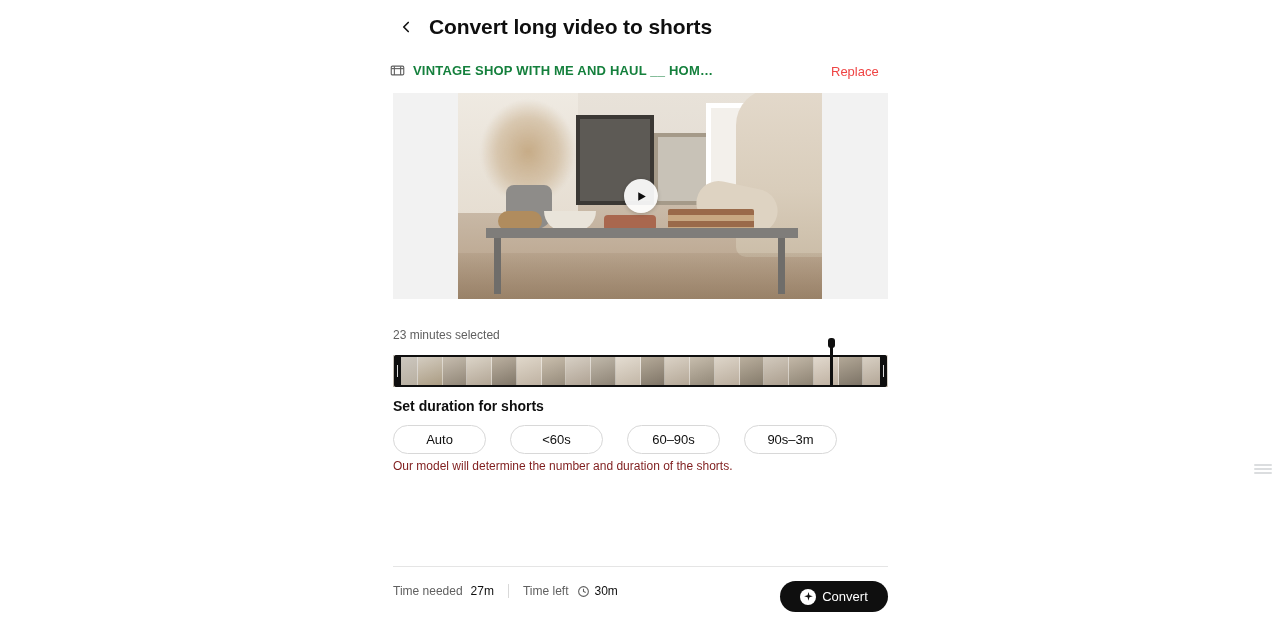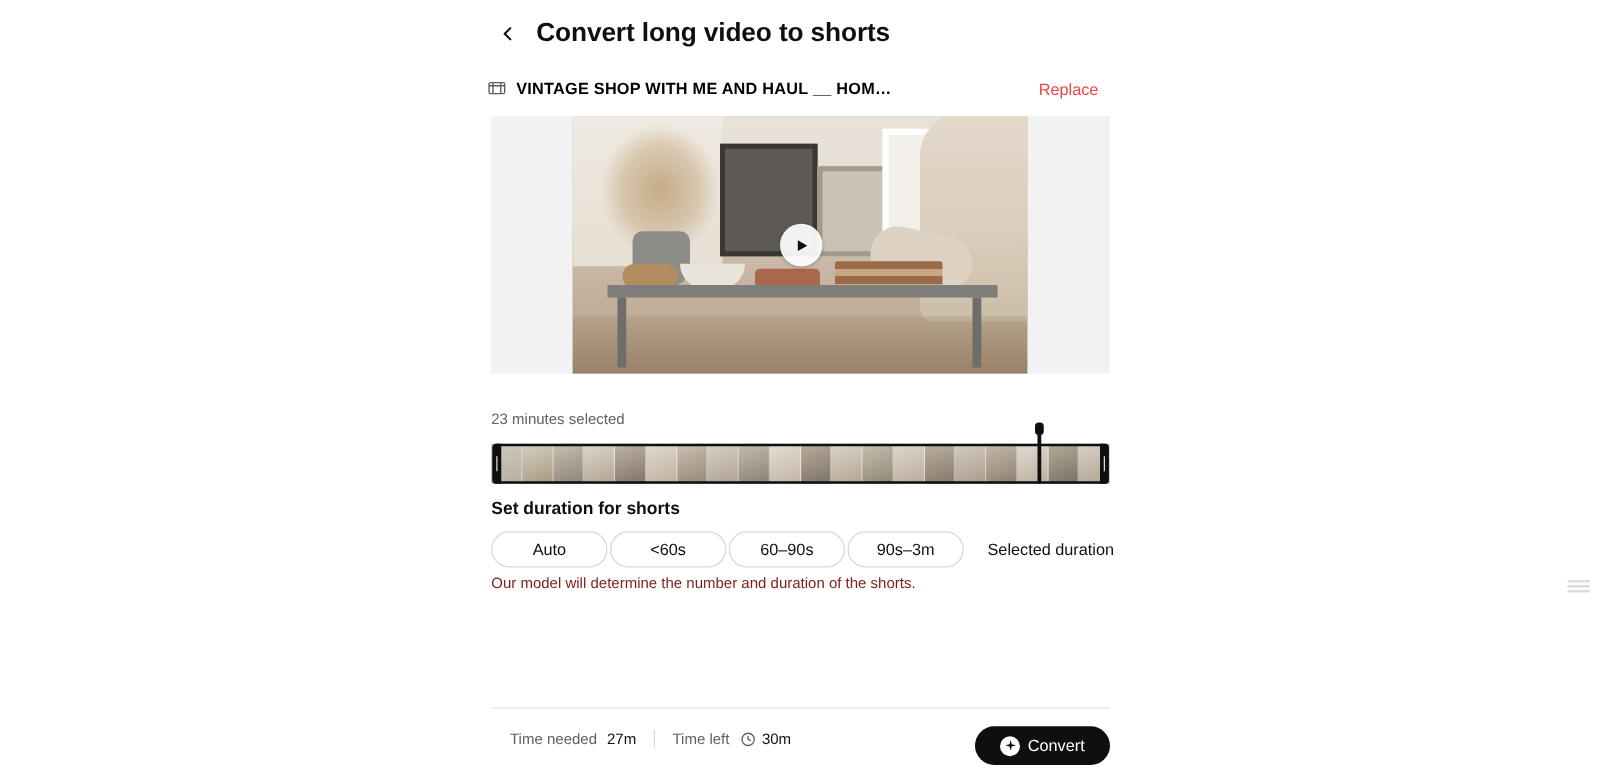--- a/index.html
+++ b/index.html
@@ -53,21 +53,21 @@
   }
   .video-icon {
     width: 16px; height: 16px;
     display: flex; align-items: center; justify-content: center;
     color: #606060;
     flex: 0 0 auto;
   }
   .video-name {
     font-size: 13px;
     font-weight: bold;
-    color: #000000;
+    color: #15803d;
     letter-spacing: 0.2px;
     white-space: nowrap;
     overflow: hidden;
     text-overflow: ellipsis;
   }
   .replace-btn {
     position: absolute;
     left: 827px;
     top: 62px;
     font-size: 13px;
@@ -261,21 +261,21 @@
     border-radius: 3px;
   }
 
   
   #duration-title { top: 398px; }
   .chips {
     position: absolute;
     left: 393px;
     top: 425px;
     display: flex;
-    gap: 2px;
+    gap: 24px;
     align-items: flex-end;
   }
   .chip {
     height: 29px;
     min-width: 93px;
     padding: 0 16px;
     border-radius: 16px;
     border: 1px solid #d8d8d8;
     background: #ffffff;
     font-size: 13px;
@@ -301,21 +301,21 @@
 
   
   .footer-divider {
     position: absolute;
     left: 393px; top: 566px;
     width: 495px; height: 1px;
     background: #e5e5e5;
   }
   .footer {
     position: absolute;
-    left: 408px;
+    left: 393px;
     top: 584px;
     display: flex;
     align-items: flex-end;
     gap: 0;
     font-size: 12px;
     color: #606060;
   }
   .foot-label { color: #606060; }
   .foot-val {
     color: #0f0f0f;
@@ -464,21 +464,20 @@
       </div>
   </div>
 
   <div class="section-title" id="duration-title">Set duration for shorts</div>
 
   <div class="chips">
     <div class="chip wide">Auto</div>
     <div class="chip wide">&lt;60s</div>
     <div class="chip wide">60–90s</div>
     <div class="chip wide">90s–3m</div>
-    <div class="chip selected-duration">Selected duration</div>
   </div>
 
   <div class="helper">Our model will determine the number and duration of the shorts.</div>
 
   <div class="footer-divider"></div>
   <div class="footer">
     <span class="foot-label">Time needed</span>
     <span class="foot-val">27m</span>
     <span class="foot-sep"></span>
     <span class="foot-label">Time left</span>

